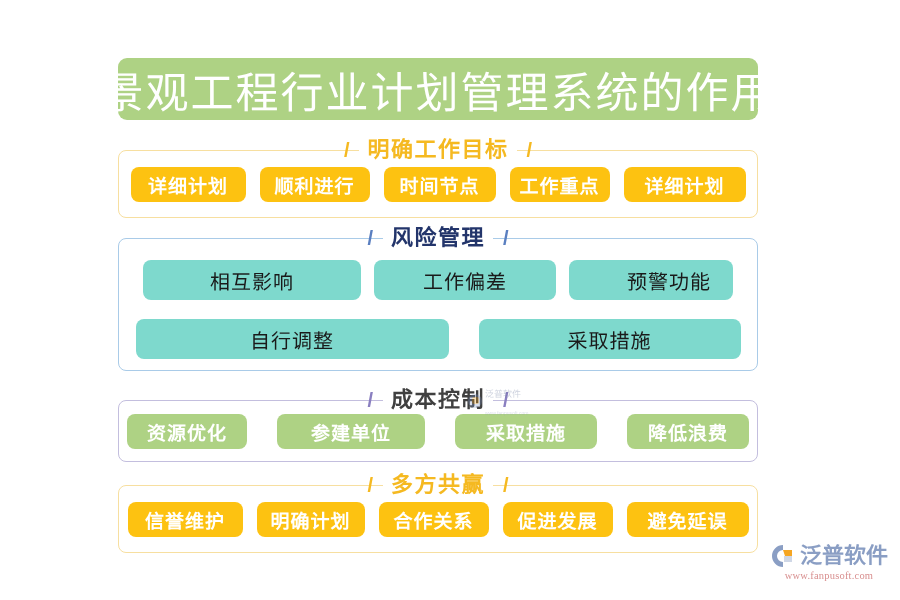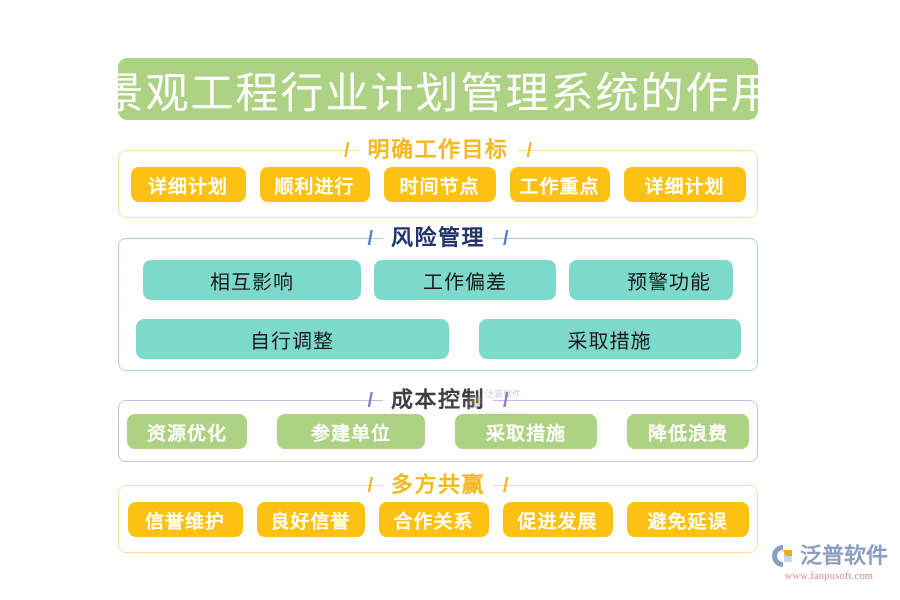--- a/index.html
+++ b/index.html
@@ -301,21 +301,21 @@
     <div class="sec-head head-amber">
       <span class="slash">/</span>
       <span class="sec-title">多方共赢</span>
       <span class="slash">/</span>
     </div>
     <div class="chip-row" style="top:16px; gap:14px;">
       <div class="chip amber" style="width:115px;">
         <span>信誉维护</span>
       </div>
       <div class="chip amber" style="width:108px;">
-        <span>良好信誉</span>
+        <span>明确计划</span>
       </div>
       <div class="chip amber" style="width:110px;">
         <span>合作关系</span>
       </div>
       <div class="chip amber" style="width:110px;">
         <span>促进发展</span>
       </div>
       <div class="chip amber" style="width:122px;">
         <span>避免延误</span>
       </div>

